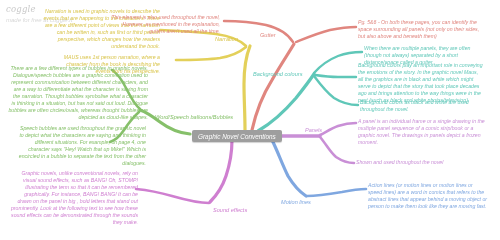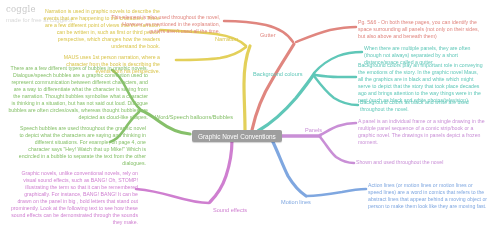--- a/index.html
+++ b/index.html
@@ -3,21 +3,21 @@
 <meta charset="utf-8">
 <style>
   html,body{margin:0;padding:0;}
   body{
     width:500px;height:227px;
     background:#ffffff;
     font-family:"Liberation Sans", sans-serif;
     overflow:hidden;
     position:relative;
   }
-  #canvas{position:absolute;inset:0;width:432px;height:227px;}
+  #canvas{position:absolute;inset:0;width:432px;height:227px;font-style:italic;}
   svg.branches{position:absolute;left:0;top:0;width:500px;height:227px;}
 
   .logo{
     position:absolute;left:6px;top:4px;
     font-family:"DejaVu Serif", serif;
     font-size:8.5px;color:#c9c9c9;letter-spacing:.2px;
   }
   .logo-sub{
     position:absolute;left:6px;top:17px;
     font-size:6px;color:#d8d8d8;

